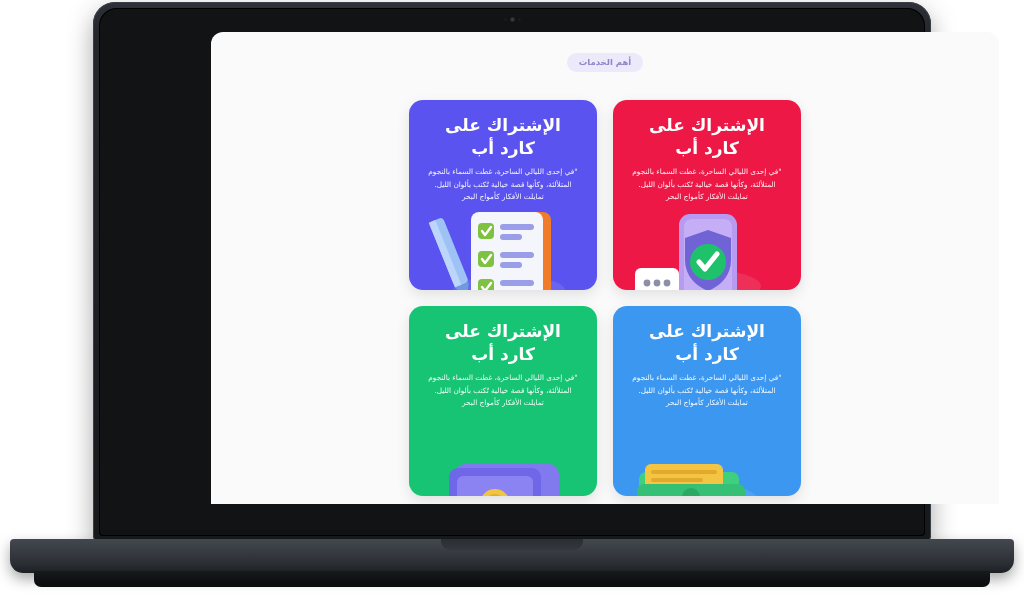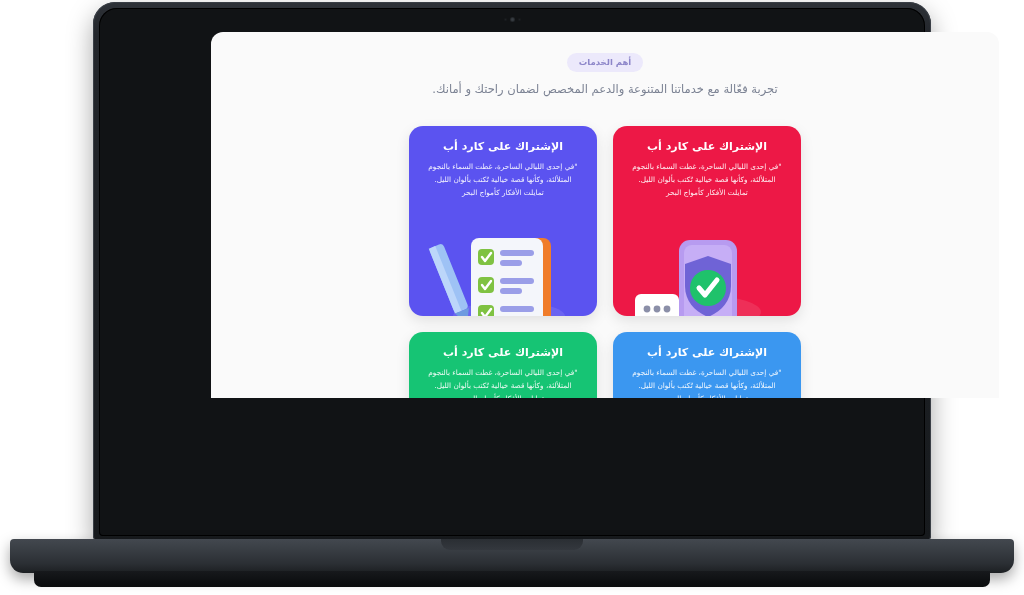--- a/index.html
+++ b/index.html
@@ -68,21 +68,21 @@
     box-shadow: 0 0 2px #000 inset;
   }
   .camera-dot.small { width: 3px; height: 3px; background: #2c3035; }
 
   
   #screen {
     position: absolute;
     left: 118px;
     top: 30px;
     width: 788px;
-    height: 366px;
+    height: 472px;
     background: #fafafa;
     border-radius: 12px 12px 0 0;
     overflow: hidden;
   }
 
   
   #laptop-base {
     position: absolute;
     left: 10px;
     top: 539px;
@@ -166,21 +166,21 @@
     width: 188px;
     height: 190px;
     border-radius: 14px;
     overflow: hidden;
     padding: 14px 16px 0 16px;
     text-align: center;
     box-shadow: 0 5px 14px rgba(0,0,0,.10);
   }
 
   .card-title {
-    font-size: 11px;
+    font-size: 17px;
     font-weight: 800;
     color: #ffffff;
     line-height: 1.35;
     position: relative;
     z-index: 3;
   }
 
   .card-body {
     margin-top: 6px;
     font-size: 7.3px;
@@ -216,21 +216,20 @@
         <span class="camera-dot"></span>
         <span class="camera-dot small"></span>
       </div>
 
       <div id="screen">
         <div id="page">
 
           <div id="eyebrow-badge" style="background: rgb(236, 233, 251); color: rgb(141, 134, 201);">أهم الخدمات</div>
 
 
-          <p id="page-subheading" style="color: rgb(123, 130, 147);">تجربة فعّالة مع خدماتنا المتنوعة والدعم المخصص لضمان راحتك و أمانك.</p>
 
           <div id="cards-grid">
 
             <div class="service-card" id="card-0" style="background: rgb(237, 24, 70);">
               <div class="card-title">الإشتراك على كارد أب</div>
               <div class="card-body">"في إحدى الليالي الساحرة، غطت السماء بالنجوم المتلألئة، وكأنها قصة خيالية تُكتب بألوان الليل. تمايلت الأفكار كأمواج البحر</div>
               <svg class="card-art" viewBox="0 0 188 92">
                 <ellipse cx="96" cy="80" rx="52" ry="16" fill="#ffffff" opacity=".10"></ellipse>
                 <rect x="66" y="8" width="58" height="88" rx="11" fill="#b79bf0"></rect>
                 <rect x="71" y="13" width="48" height="78" rx="8" fill="#c6aef6"></rect>

